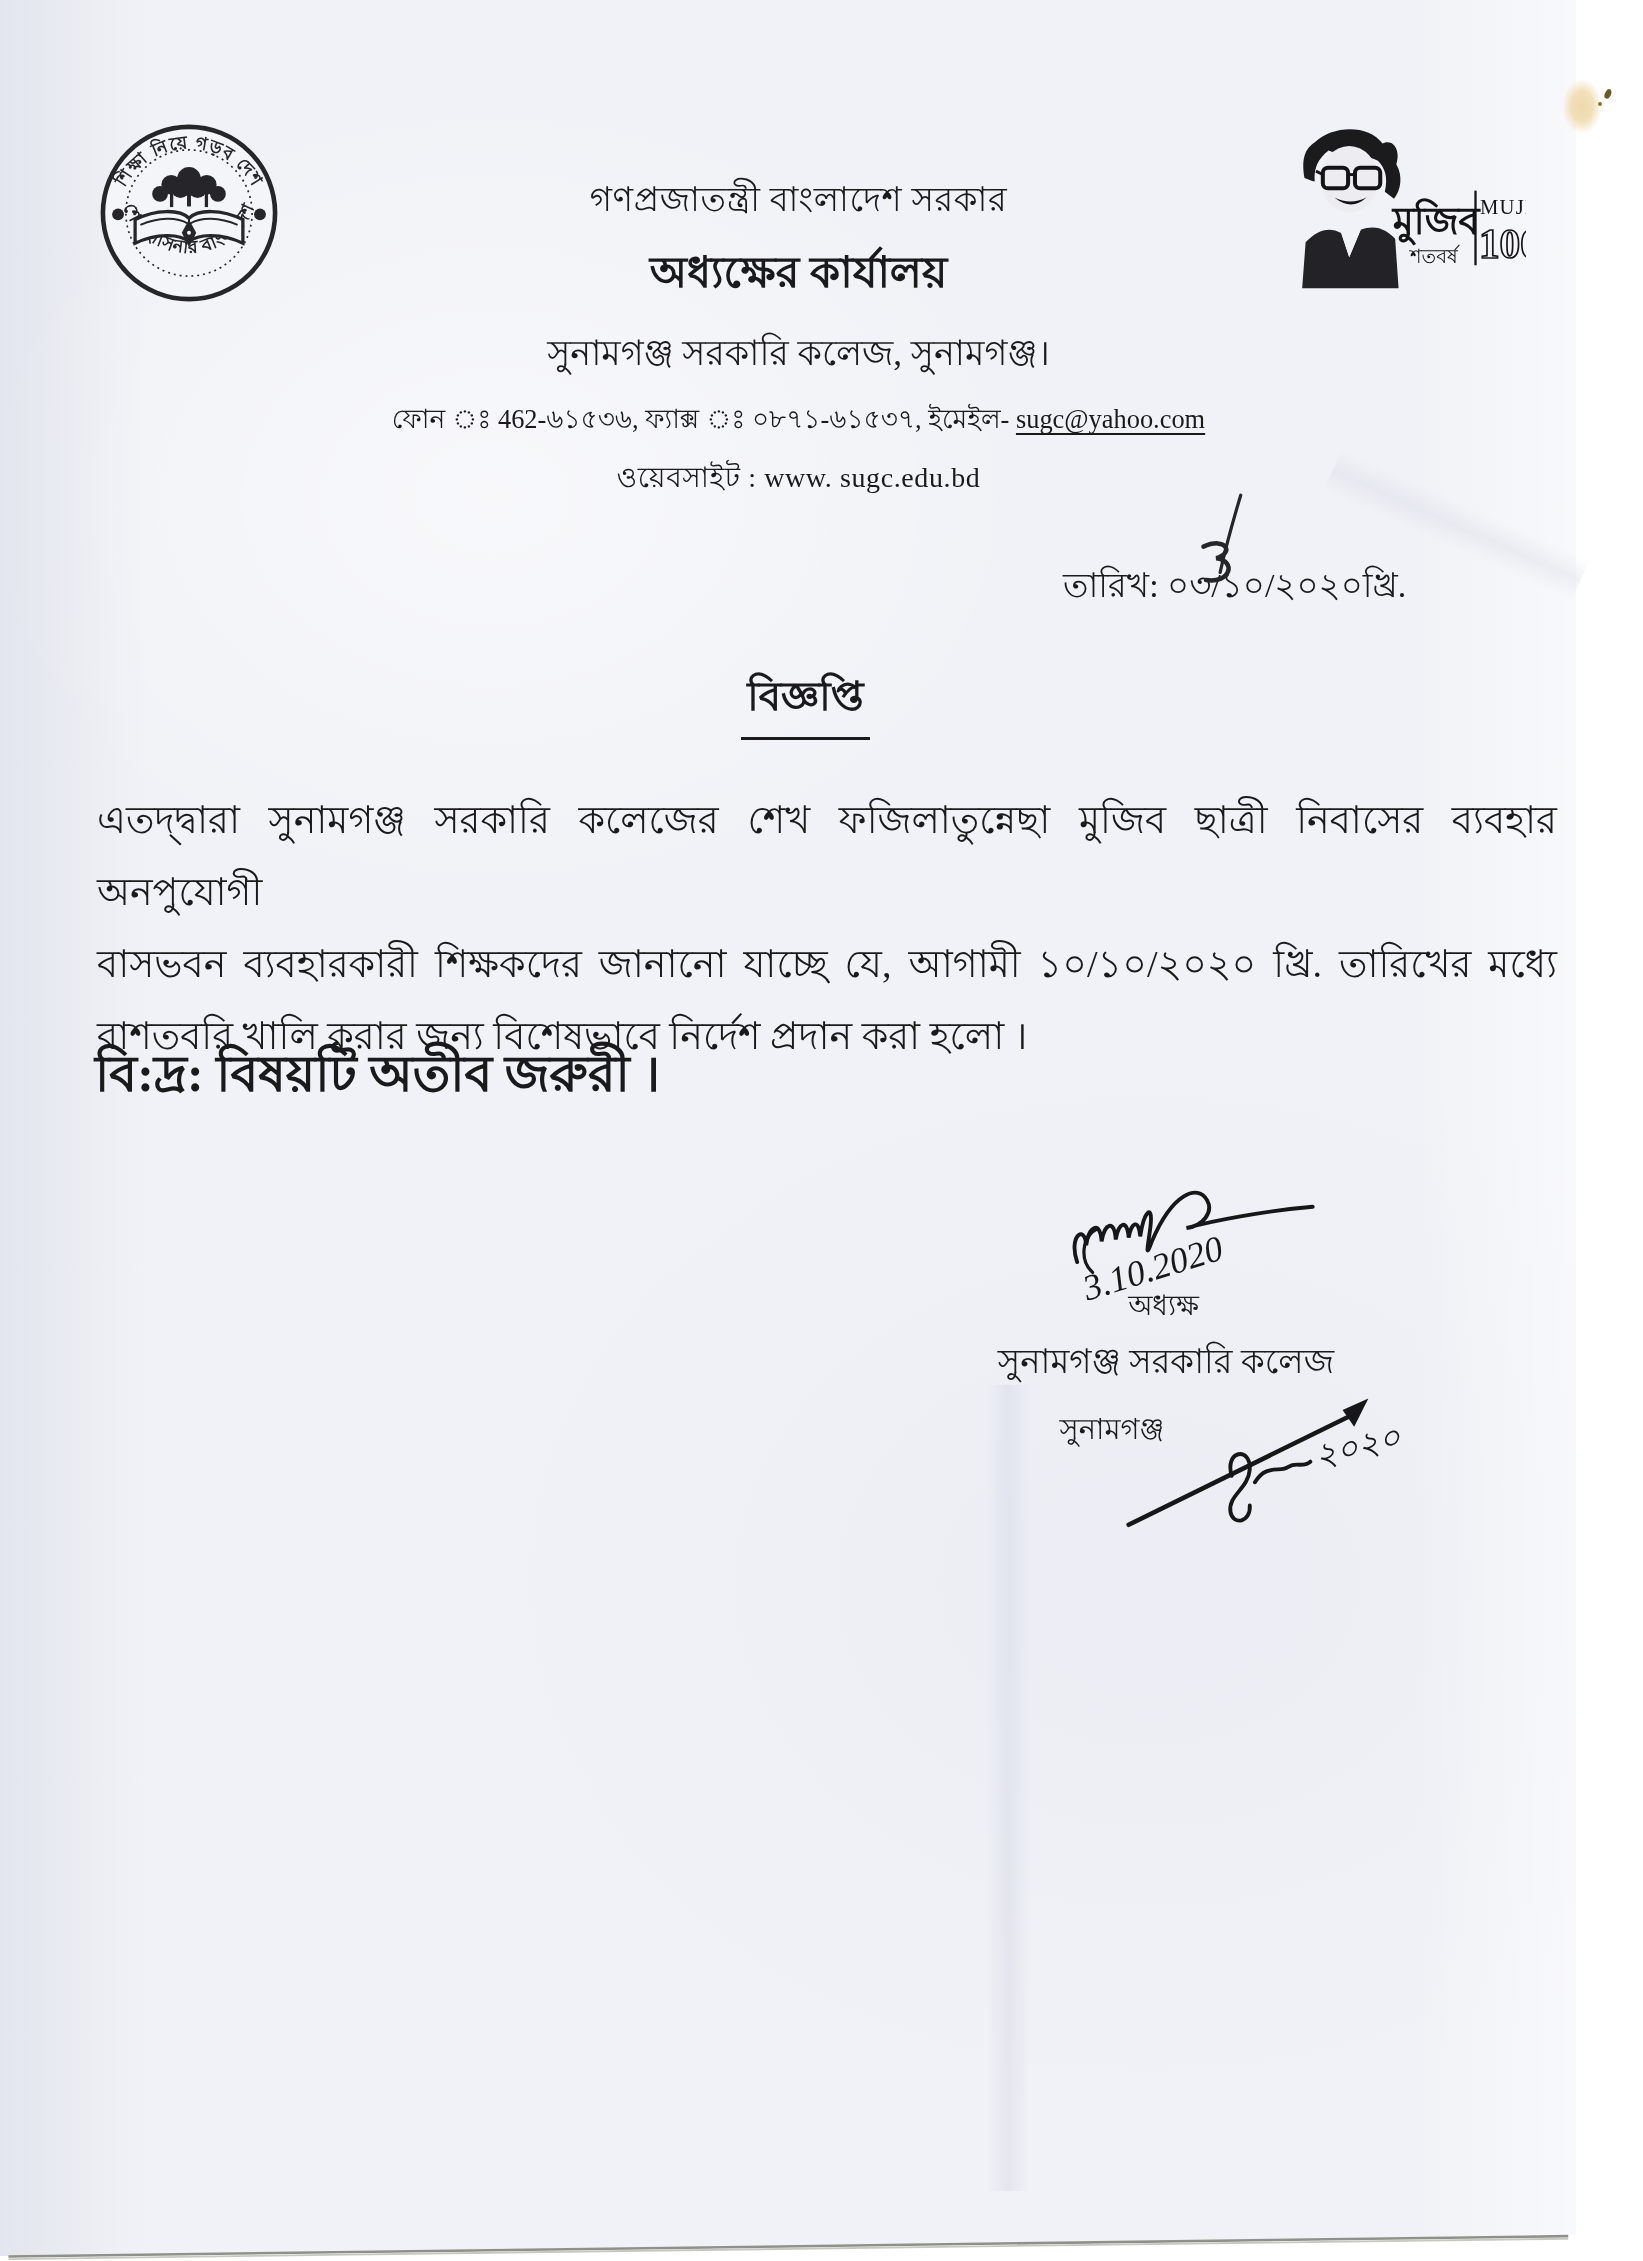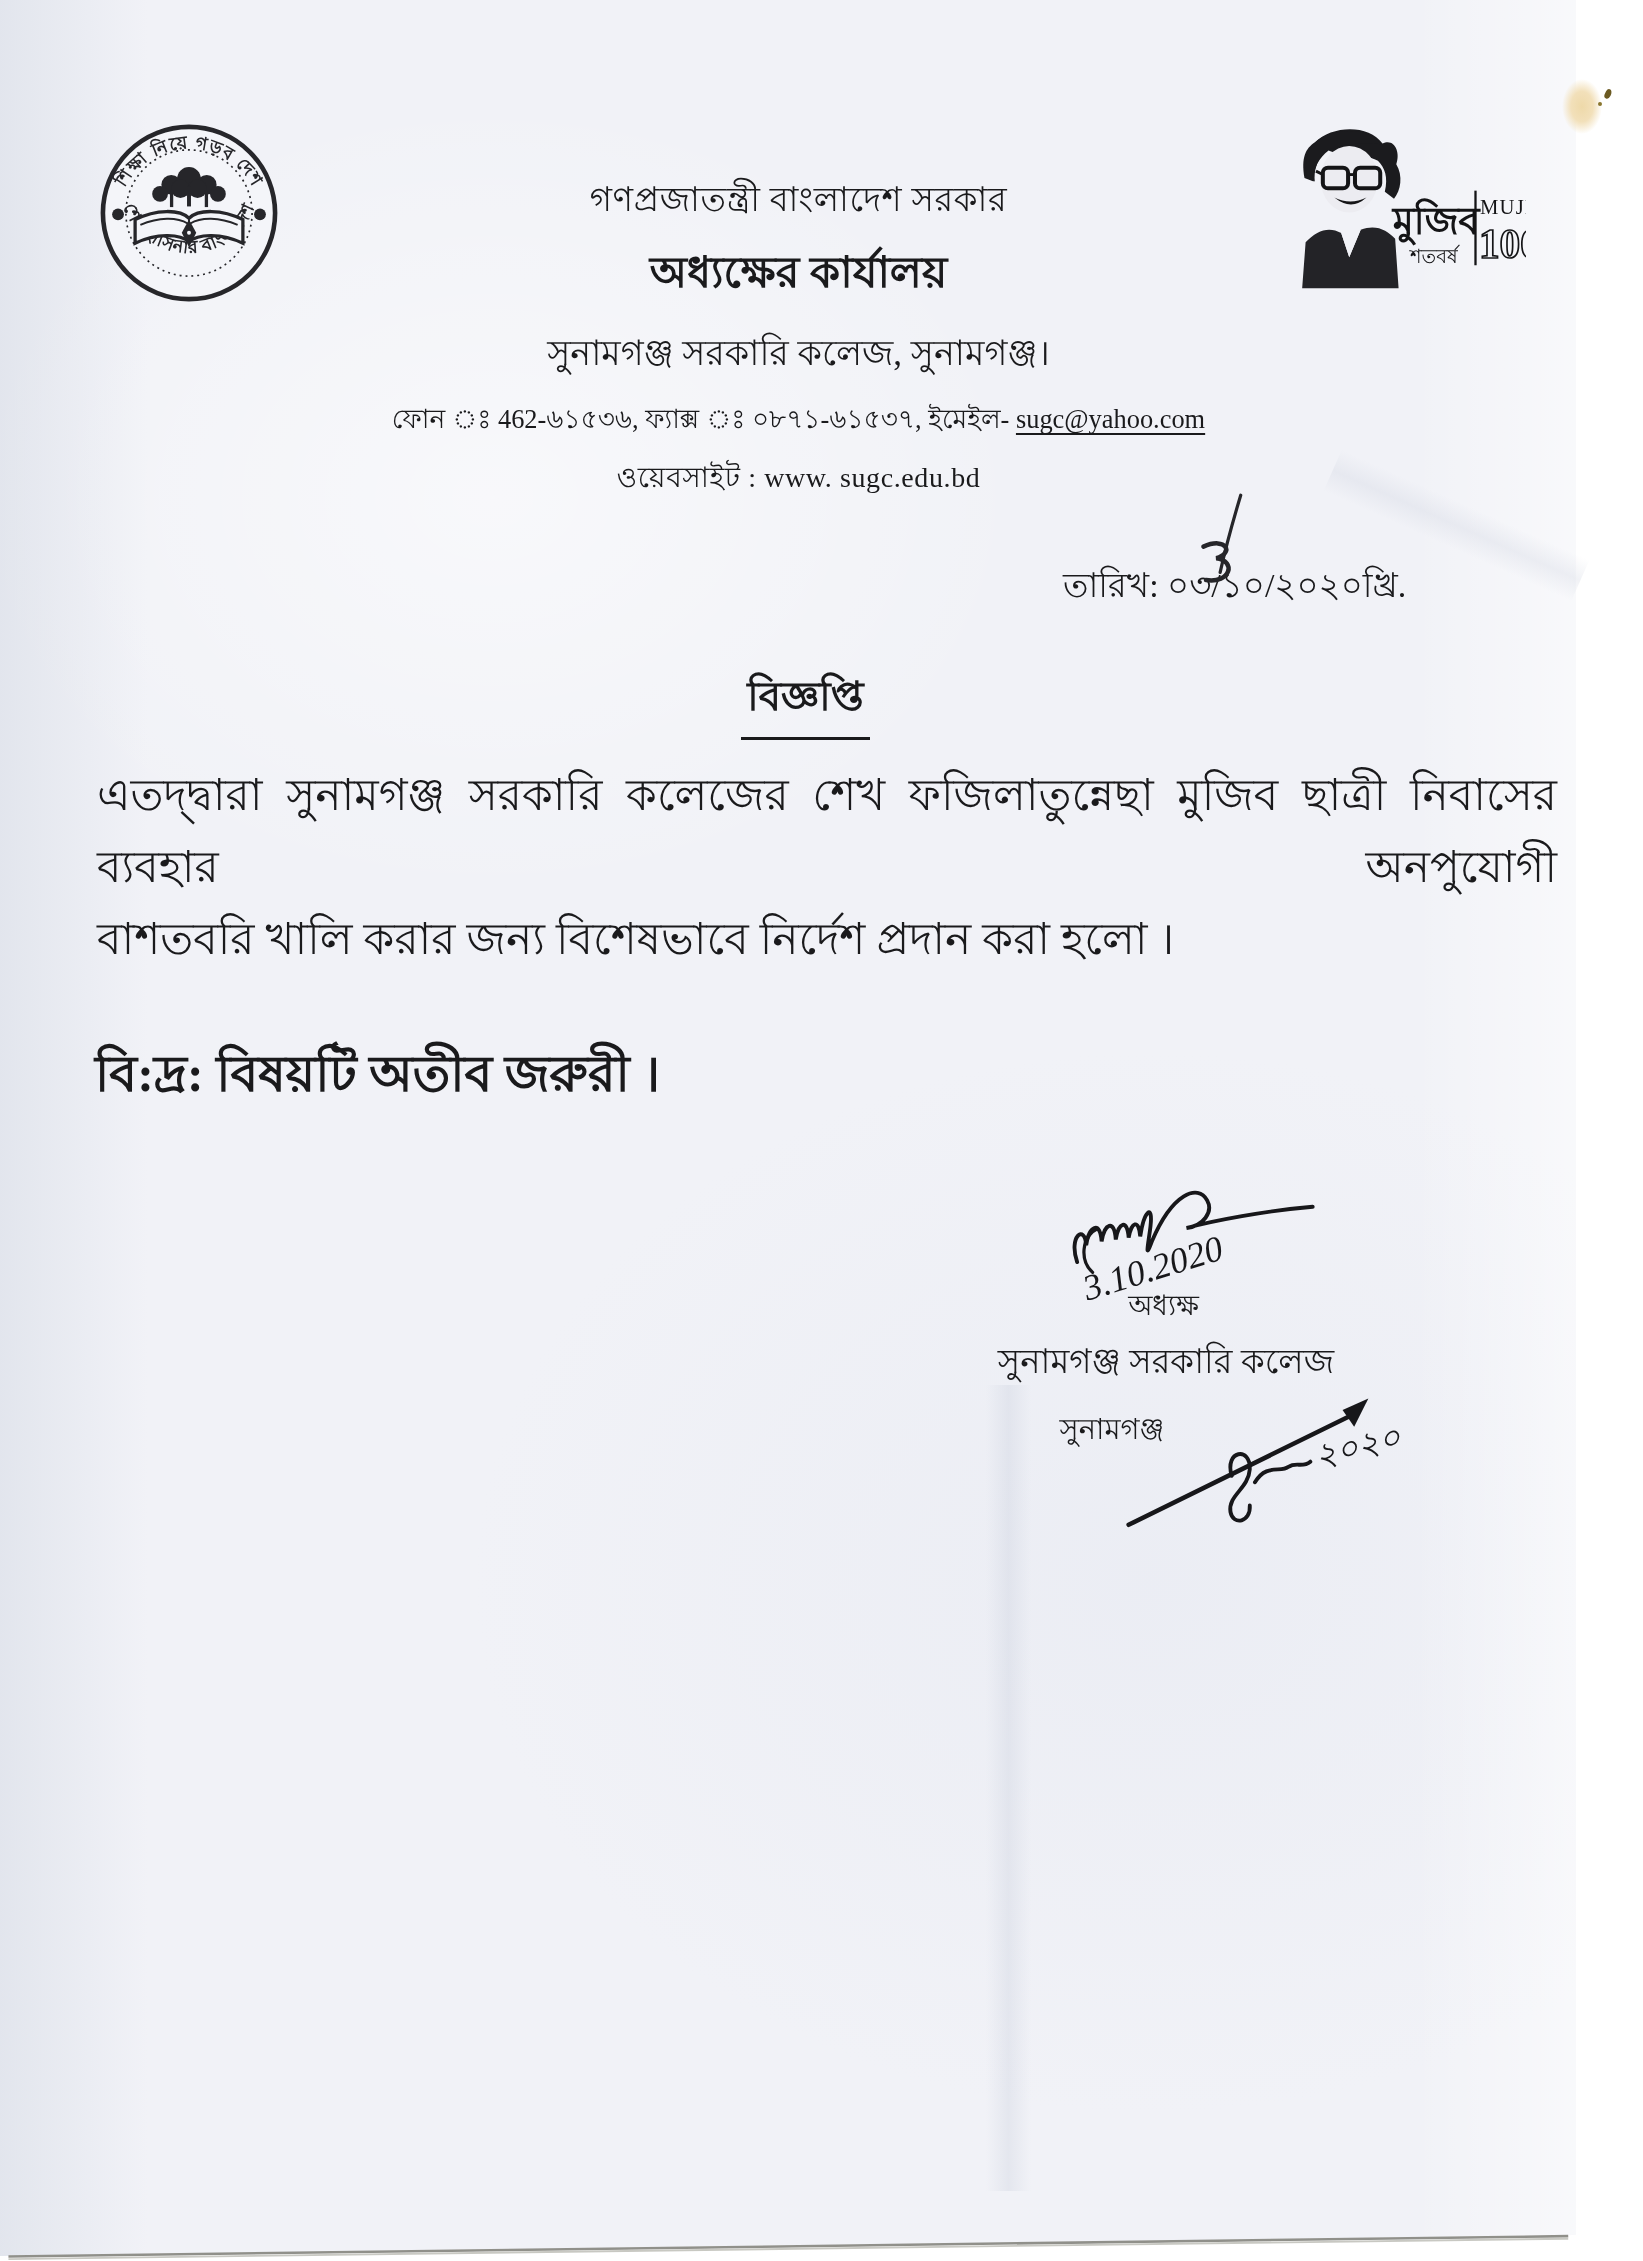--- a/index.html
+++ b/index.html
@@ -41,21 +41,21 @@
   .email { text-decoration:underline; text-underline-offset:4.5px; }
 
   .date-line { left:1063px; top:559px; width:451px; font-size:34px; }
 
   .notice-title-wrap { left:0; top:665px; width:1611px; text-align:center; }
   .notice-title {
     display:inline-block; font-size:40px; font-weight:bold;
     border-bottom:3.2px solid #1a1a1c; padding:0 6.4px 5.2px 6.4px;
   }
 
-  .body-block { left:97px; top:760px; width:1460px; font-size:44px; line-height:72px; }
+  .body-block { left:97px; top:784px; width:1460px; font-size:38px; line-height:72px; }
   .body-line-j { text-align:justify; text-align-last:justify; }
   .body-line-l { text-align:left; }
 
   .note-line { left:95px; top:1036px; font-size:50px; font-weight:bold; }
 
   .signoff-role  { left:980px; top:1284px; width:367px; text-align:center; font-size:28px; }
   .signoff-org   { left:934px; top:1335px; width:464px; text-align:center; font-size:34px; }
   .signoff-place { left:967px; top:1406px; width:290px; text-align:center; font-size:29px; }
 
   .hand { font-style:italic; fill:#17171a; }
@@ -160,20 +160,21 @@
     <path d="M 96,8 C 84,48 72,92 64,128" fill="none" stroke="#26262a" stroke-width="5" stroke-linecap="round"></path>
     <path d="M 38,88 C 74,72 86,98 58,106 C 90,110 80,146 42,140" fill="none" stroke="#26262a" stroke-width="7" stroke-linecap="round"></path>
   </svg>
 
   <div class="abs notice-title-wrap">
     <span class="notice-title">বিজ্ঞপ্তি</span>
   </div>
 
   <div class="abs body-block">
     <div class="body-line-j">এতদ্দ্বারা সুনামগঞ্জ সরকারি কলেজের শেখ ফজিলাতুন্নেছা মুজিব ছাত্রী নিবাসের ব্যবহার অনপুযোগী</div>
+    <div class="body-line-j">বাসভবন ব্যবহারকারী শিক্ষকদের জানানো যাচ্ছে যে, আগামী ১০/১০/২০২০ খ্রি. তারিখের মধ্যে</div>
     <div class="body-line-l">বাশতবরি খালি করার জন্য বিশেষভাবে নির্দেশ প্রদান করা হলো ।</div>
   </div>
 
   <div class="abs note-line">বি:দ্র: বিষয়টি অতীব জরুরী  ।</div>
 
   <svg class="abs" style="left:1054px;top:1164px;" width="296" height="155" viewBox="0 0 460 240">
     <path d="M 36,152 C 22,112 48,92 50,126 C 54,96 72,86 74,120 C 78,92 94,84 96,117 C 100,90 114,84 116,114 C 120,90 132,84 134,112 C 140,72 154,60 150,96 C 147,122 140,152 152,120 C 184,44 224,30 238,56 C 248,74 232,96 206,99 C 246,88 330,72 402,66" fill="none" stroke="#17171a" stroke-width="6" stroke-linecap="round"></path>
     <path d="M 60,168 C 40,150 42,112 68,100" fill="none" stroke="#17171a" stroke-width="5" stroke-linecap="round"></path>
     <text class="hand" transform="translate(52,212) rotate(-17)" font-size="56">3.10.2020</text>
   </svg>

